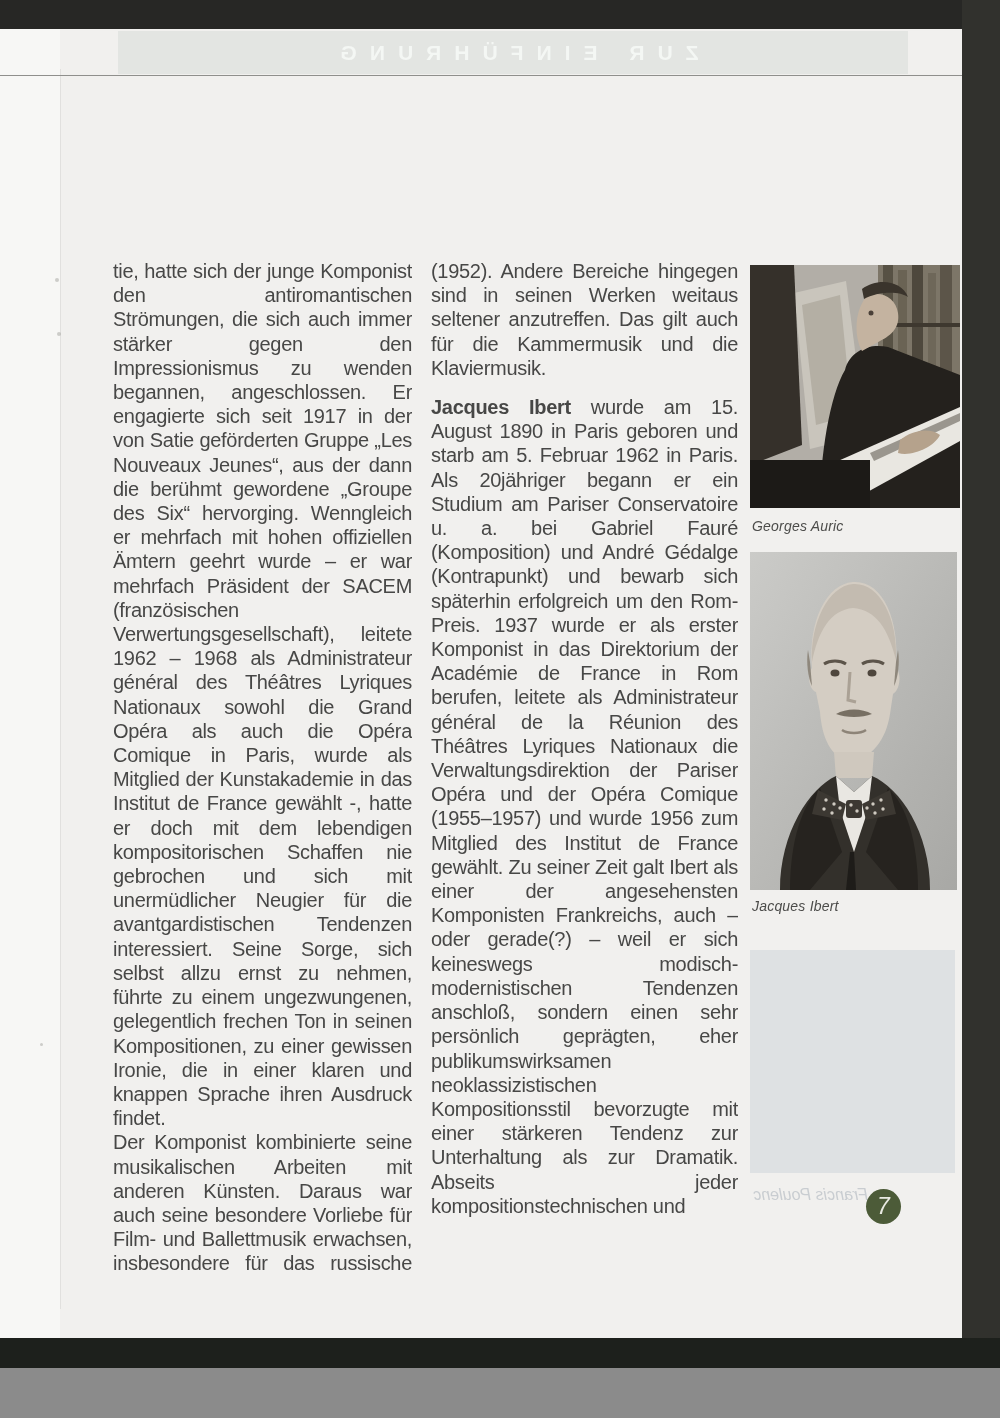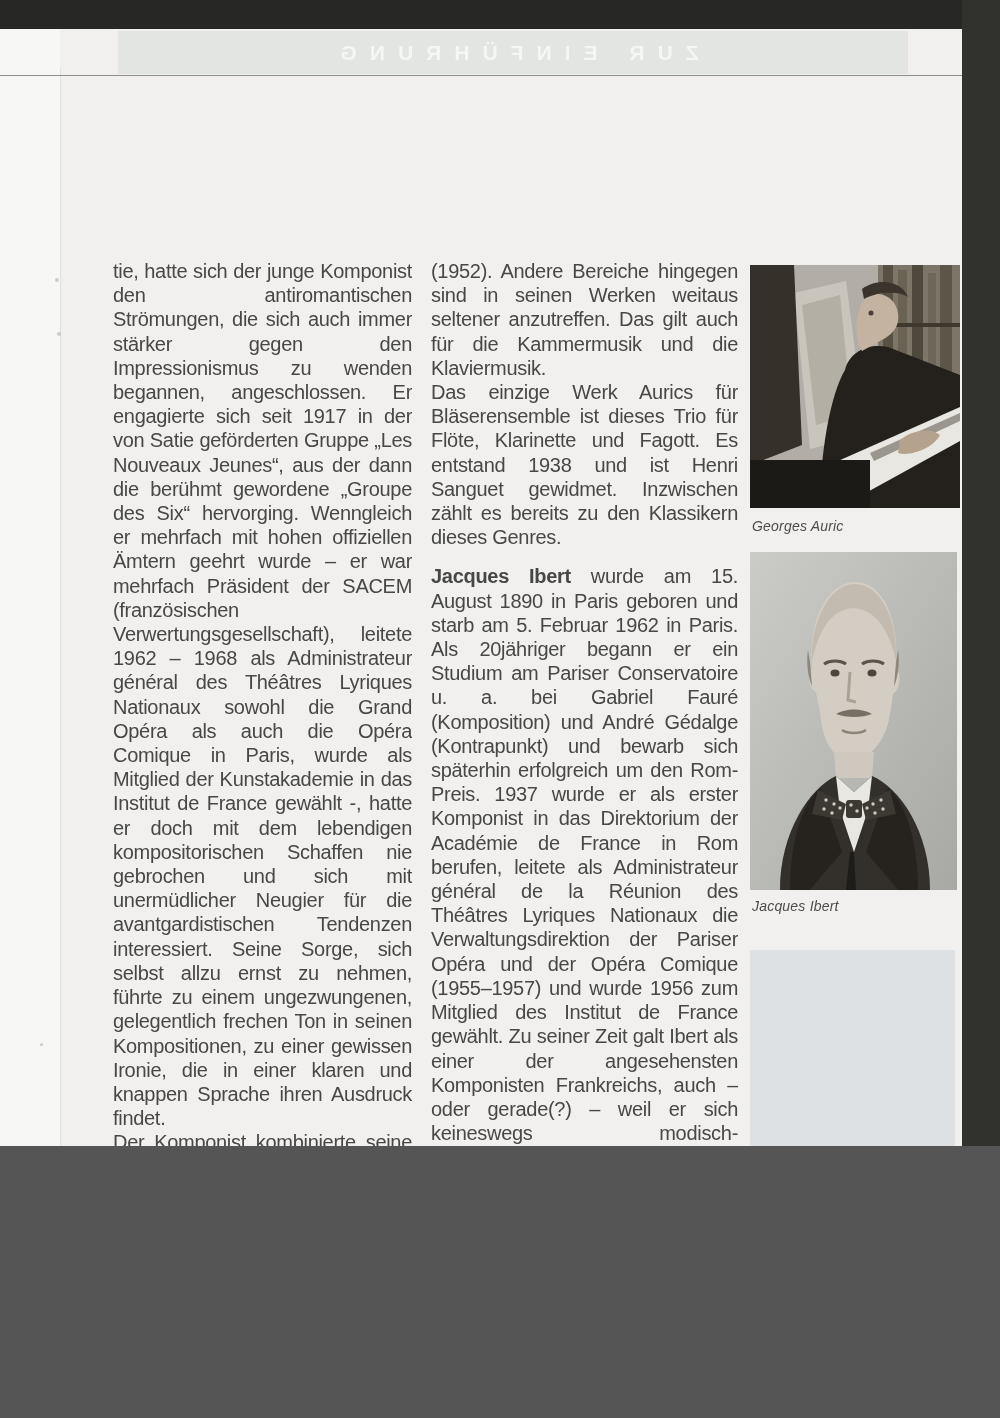--- a/index.html
+++ b/index.html
@@ -1,17 +1,17 @@
 <!DOCTYPE html>
 <html lang="de"><head>
 <meta charset="utf-8">
 <style>
   html,body{margin:0;padding:0;}
   body{background:#555;font-family:"Liberation Sans",sans-serif;}
-  .scan{position:relative;width:1000px;height:1146px;margin:0 auto;background:#f97316;overflow:hidden;}
+  .scan{position:relative;width:1000px;height:1418px;margin:0 auto;background:#f97316;overflow:hidden;}
   .scan-top-bar{position:absolute;left:0;top:0;width:1000px;height:29px;background:#272725;}
   .scan-right-band{position:absolute;left:962px;top:0;width:38px;height:1368px;background:#31312d;}
   .page{position:absolute;left:0;top:29px;width:962px;height:1309px;background:#f1f0ee;}
   .page-left-strip{position:absolute;left:0;top:0;width:60px;height:100%;background:#f7f7f5;}
   .crease{position:absolute;left:60px;top:40px;width:1px;height:1240px;background:rgba(90,90,85,0.10);}
   .header-band{position:absolute;left:118px;top:2px;width:790px;height:43px;background:#e3e5e2;}
   .showthrough-title{
     width:100%;text-align:center;line-height:43px;margin:0;
     transform:scaleX(-1);
     font-size:21px;font-weight:bold;letter-spacing:13px;
@@ -68,21 +68,20 @@
     </div>
     <div class="top-rule"></div>
 
     <div class="text-col col-left">
       <p>tie, hatte sich der junge Komponist den antiromantischen Strömungen, die sich auch immer stärker gegen den Impressionismus zu wenden begannen, angeschlossen. Er engagierte sich seit 1917 in der von Satie geförderten Gruppe „Les Nouveaux Jeunes“, aus der dann die berühmt gewordene „Groupe des Six“ hervorging. Wenngleich er mehrfach mit hohen offiziellen Ämtern geehrt wurde – er war mehrfach Präsident der SACEM (französischen Verwertungsgesellschaft), leitete 1962 – 1968 als Administrateur général des Théâtres Lyriques Nationaux sowohl die Grand Opéra als auch die Opéra Comique in Paris, wurde als Mitglied der Kunstakademie in das Institut de France gewählt -, hatte er doch mit dem lebendigen kompositorischen Schaffen nie gebrochen und sich mit unermüdlicher Neugier für die avantgardistischen Tendenzen interessiert. Seine Sorge, sich selbst allzu ernst zu nehmen, führte zu einem ungezwungenen, gelegentlich frechen Ton in seinen Kompositionen, zu einer gewissen Ironie, die in einer klaren und knappen Sprache ihren Ausdruck findet.</p>
       <p>Der Komponist kombinierte seine musikalischen Arbeiten mit anderen Künsten. Daraus war auch seine besondere Vorliebe für Film- und Ballettmusik erwachsen, insbesondere für das russische Ballett (Djagilew), für das er mehrere Arbeiten schuf. Erwähnenswert erscheint die Filmmusik zu „Moulin Rouge“</p>
     </div>
 
     <div class="text-col col-mid">
       <p>(1952). Andere Bereiche hingegen sind in seinen Werken weitaus seltener anzutreffen. Das gilt auch für die Kammermusik und die Klaviermusik.</p>
-      <p>Das einzige Werk Aurics für Bläserensemble ist dieses Trio für Flöte, Klarinette und Fagott. Es entstand 1938 und ist Henri Sanguet gewidmet. Inzwischen zählt es bereits zu den Klassikern dieses Genres.</p>
       <p class="gap-before"><span class="lead-bold">Jacques Ibert</span><span> wurde am 15. August 1890 in Paris geboren und starb am 5. Februar 1962 in Paris. Als 20jähriger begann er ein Studium am Pariser Conservatoire u. a. bei Gabriel Fauré (Komposition) und André Gédalge (Kontrapunkt) und bewarb sich späterhin erfolgreich um den Rom-Preis. 1937 wurde er als erster Komponist in das Direktorium der Académie de France in Rom berufen, leitete als Administrateur général de la Réunion des Théâtres Lyriques Nationaux die Verwaltungsdirektion der Pariser Opéra und der Opéra Comique (1955–1957) und wurde 1956 zum Mitglied des Institut de France gewählt. Zu seiner Zeit galt Ibert als einer der angesehensten Komponisten Frankreichs, auch – oder gerade(?) – weil er sich keineswegs modisch-modernistischen Tendenzen anschloß, sondern einen sehr persönlich geprägten, eher publikumswirksamen neoklassizistischen Kompositionsstil bevorzugte mit einer stärkeren Tendenz zur Unterhaltung als zur Dramatik. Abseits jeder kompositionstechnischen und</span></p>
     </div>
 
     <div class="photo photo-auric">
       <svg width="210" height="243" viewBox="0 0 210 243">
         <rect x="0" y="0" width="210" height="243" fill="#b2aea7"></rect>
         <rect x="128" y="0" width="82" height="190" fill="#7d7668"></rect>
         <rect x="133" y="0" width="10" height="185" fill="#575144"></rect>
         <rect x="148" y="5" width="9" height="180" fill="#6a6354"></rect>
         <rect x="162" y="0" width="11" height="185" fill="#4e483d"></rect>

